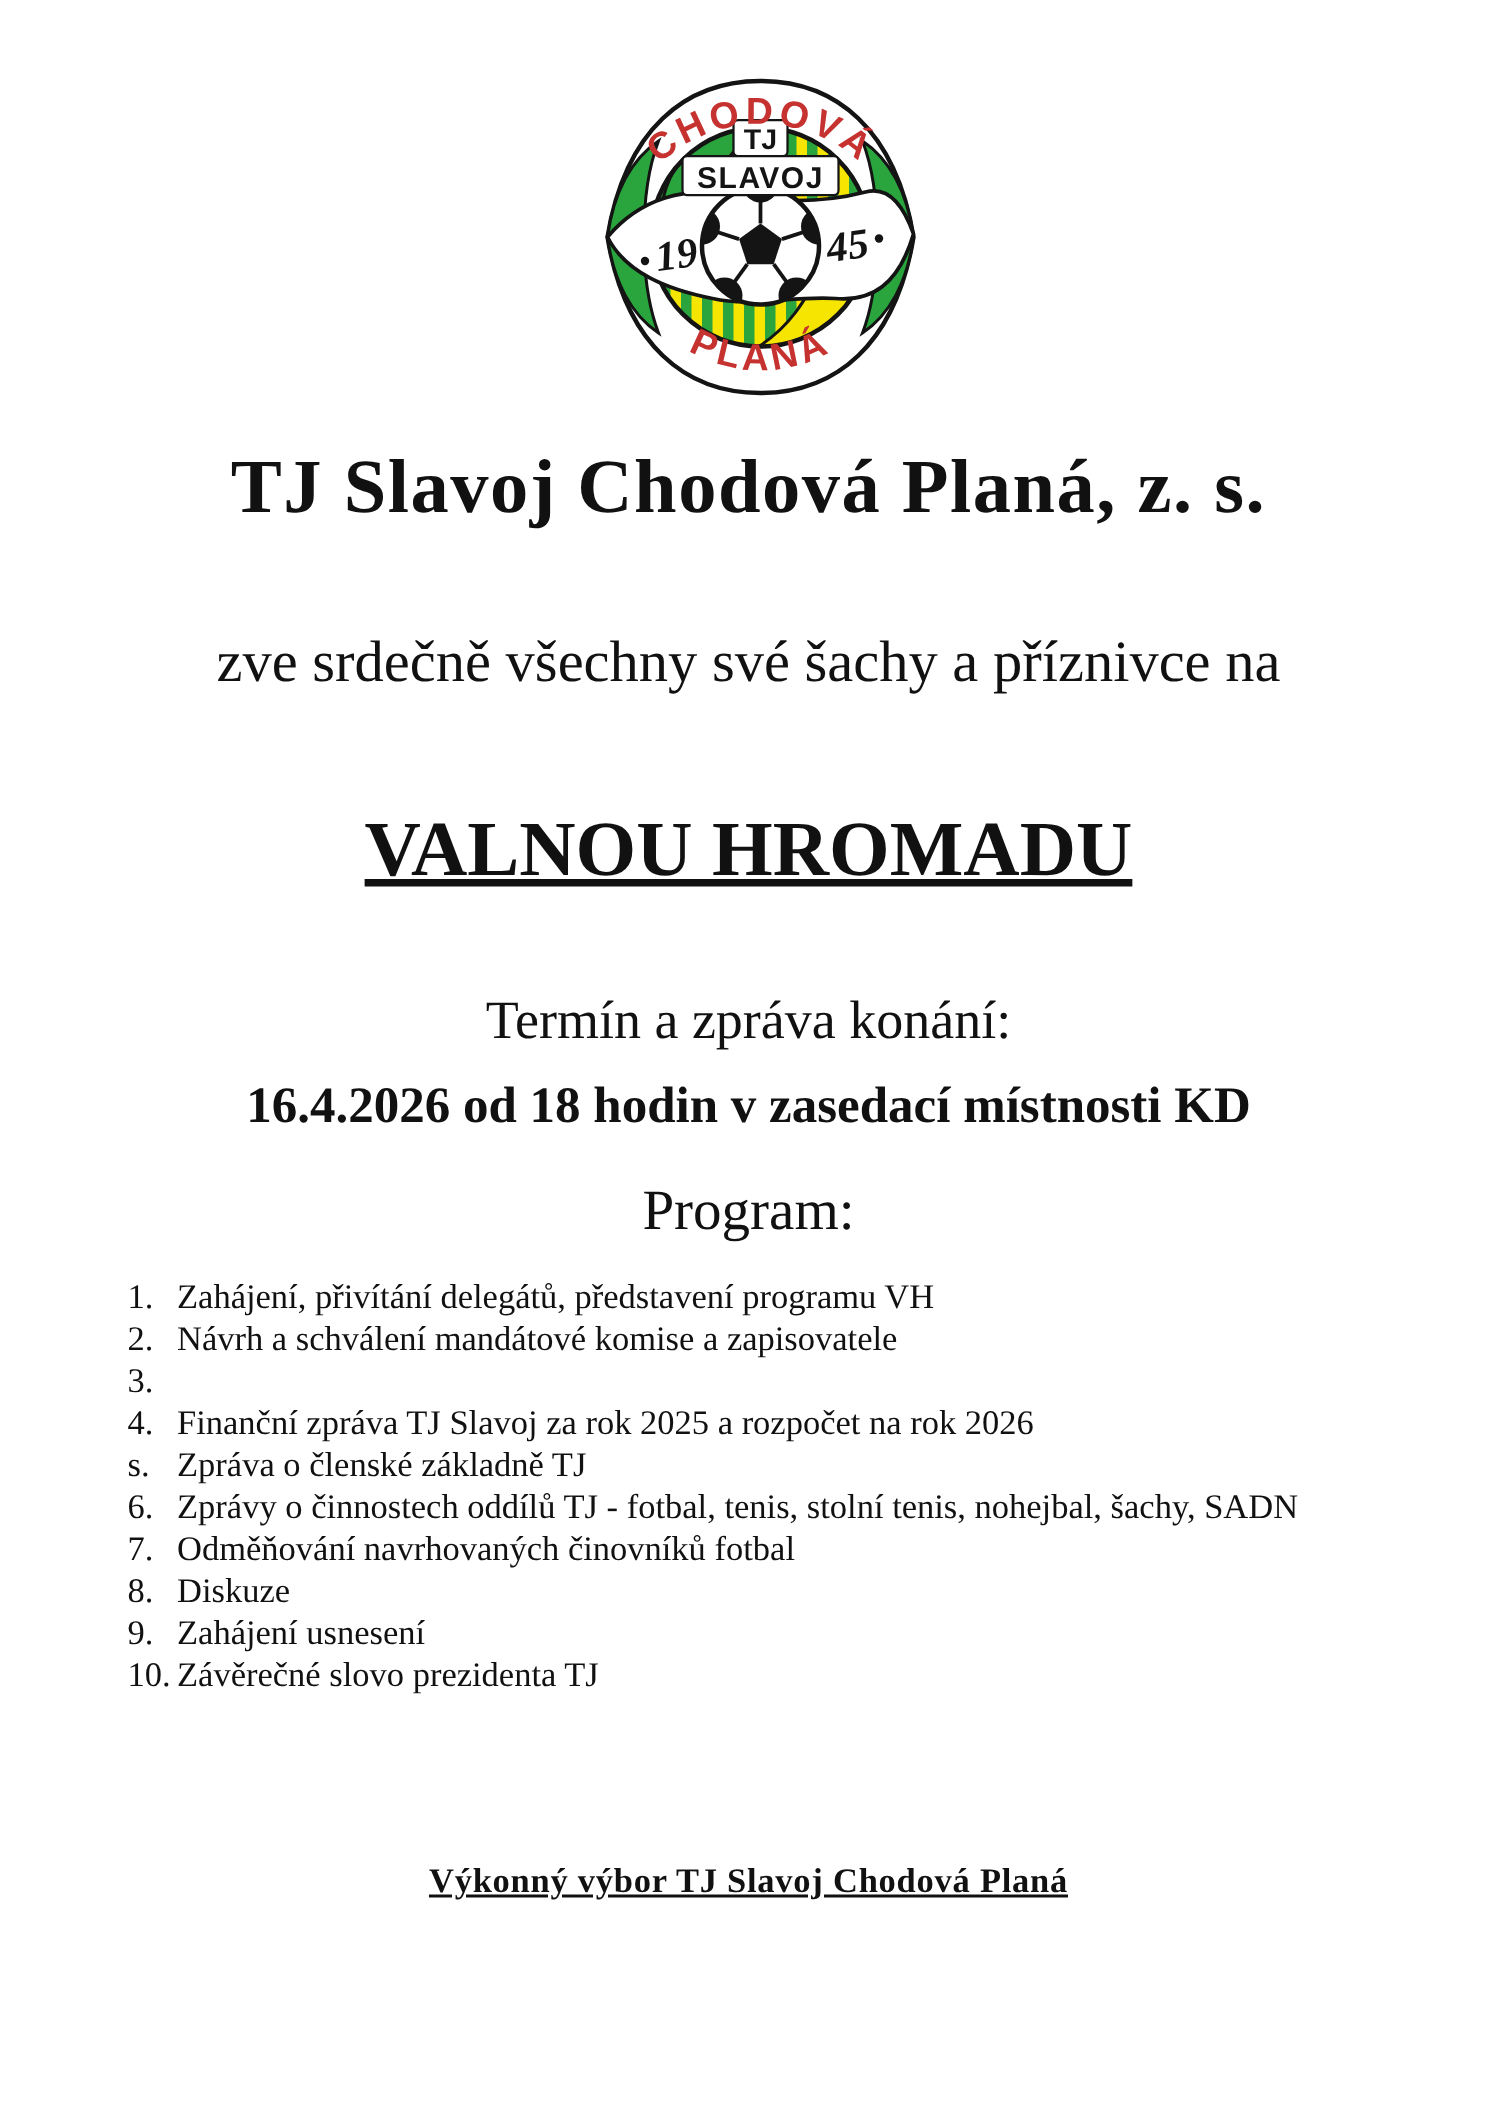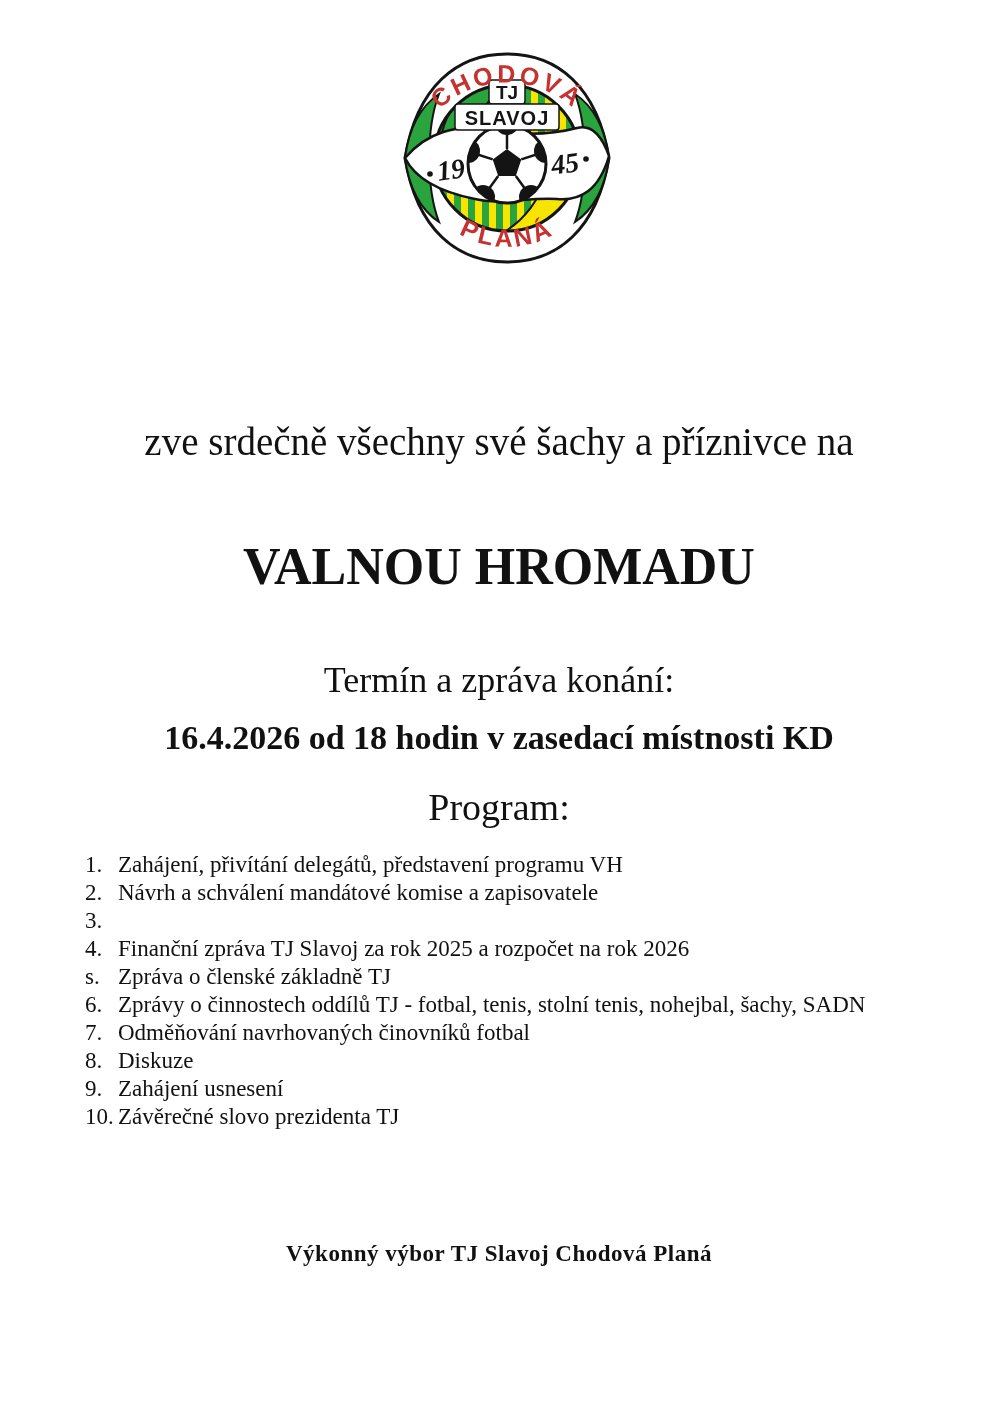--- a/index.html
+++ b/index.html
@@ -28,20 +28,21 @@
   .subtitle {
     top: 420px;
     font-size: 39px;
     line-height: 1.15;
   }
   .event-name {
     top: 538px;
     font-size: 52px;
     font-weight: bold;
     line-height: 1.1;
+    text-decoration: underline;
   }
   .details-label {
     top: 660px;
     font-size: 36px;
     line-height: 1.15;
   }
   .details-value {
     top: 718px;
     font-size: 34px;
     font-weight: bold;
@@ -70,20 +71,21 @@
     display: inline-block;
     width: 33px;
     flex: 0 0 33px;
   }
   .prog-text { display: inline-block; }
   .signature {
     top: 1241px;
     font-size: 23px;
     font-weight: bold;
     letter-spacing: 0.5px;
+    text-decoration: underline;
   }
 
   
   .arc-text {
     font-family: "Liberation Sans", sans-serif;
     font-weight: bold;
     font-size: 25px;
     letter-spacing: 3px;
   }
   .club-text {
@@ -178,20 +180,21 @@
     </g>
 
     <text class="arc-text" fill="#c53230">
       <textPath href="#arcTopPath" startOffset="50%" text-anchor="middle">CHODOVÁ</textPath>
     </text>
     <text class="arc-text" fill="#c53230">
       <textPath href="#arcBottomPath" startOffset="50%" text-anchor="middle">PLANÁ</textPath>
     </text>
   </svg>
 
+  <div class="centered title">TJ Slavoj Chodová Planá, z. s.</div>
   <div class="centered subtitle">zve srdečně všechny své šachy a příznivce na</div>
   <div class="centered event-name">VALNOU HROMADU</div>
 
   <div class="centered details-label">Termín a zpráva konání:</div>
   <div class="centered details-value">16.4.2026 od 18 hodin v zasedací místnosti KD</div>
 
   <div class="centered program-heading">Program:</div>
 
   <div class="program-list">
     <div class="prog-row">

